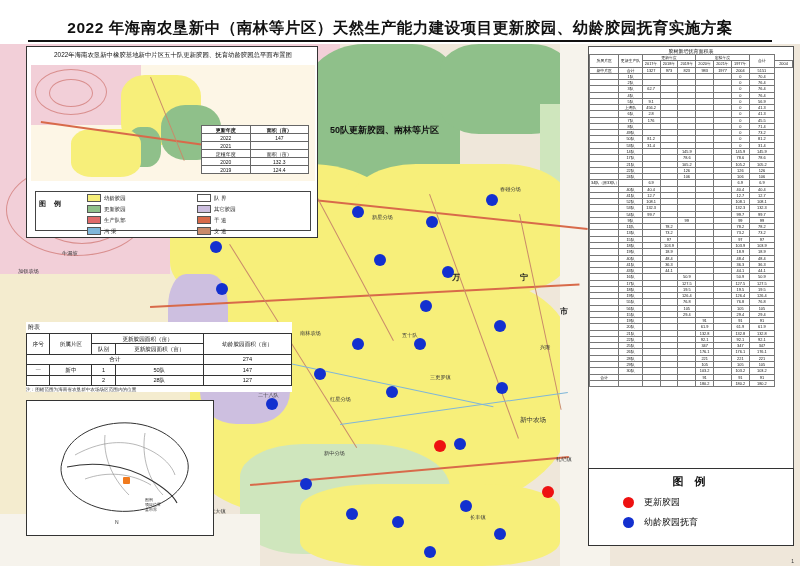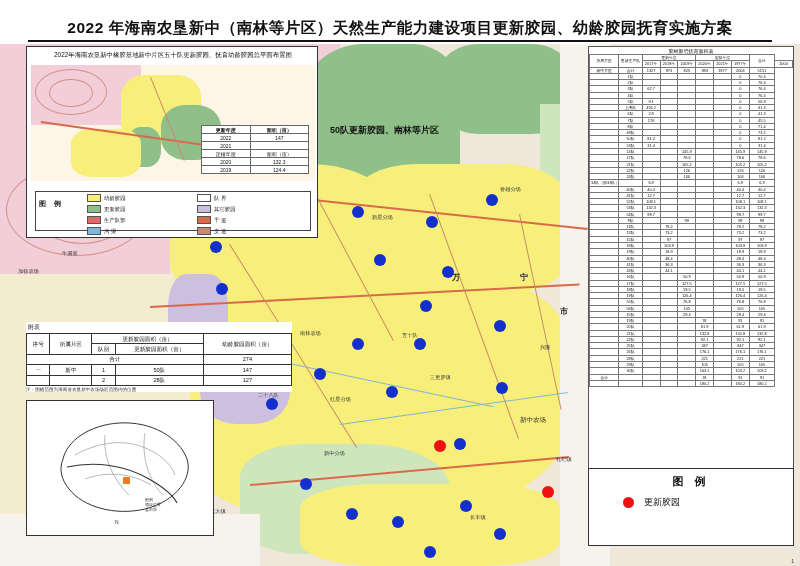--- a/index.html
+++ b/index.html
@@ -994,16 +994,20 @@
         </tbody>
     </table>
   </div>
 
   <div class="main-legend">
     <div class="ml-title">图 例</div>
     <div class="ml-row">
       <div class="ml-dot" id="ml-dot-0" style="background: rgb(238, 17, 17);"></div>
       <div class="ml-tx">更新胶园</div>
     </div>
+    <div class="ml-row">
+      <div class="ml-dot" id="ml-dot-1" style="background: rgb(19, 48, 207);"></div>
+      <div class="ml-tx">幼龄胶园抚育</div>
+    </div>
   </div>
 
   <div class="corner-num">1</div>
 </div>
 
 </body></html>

